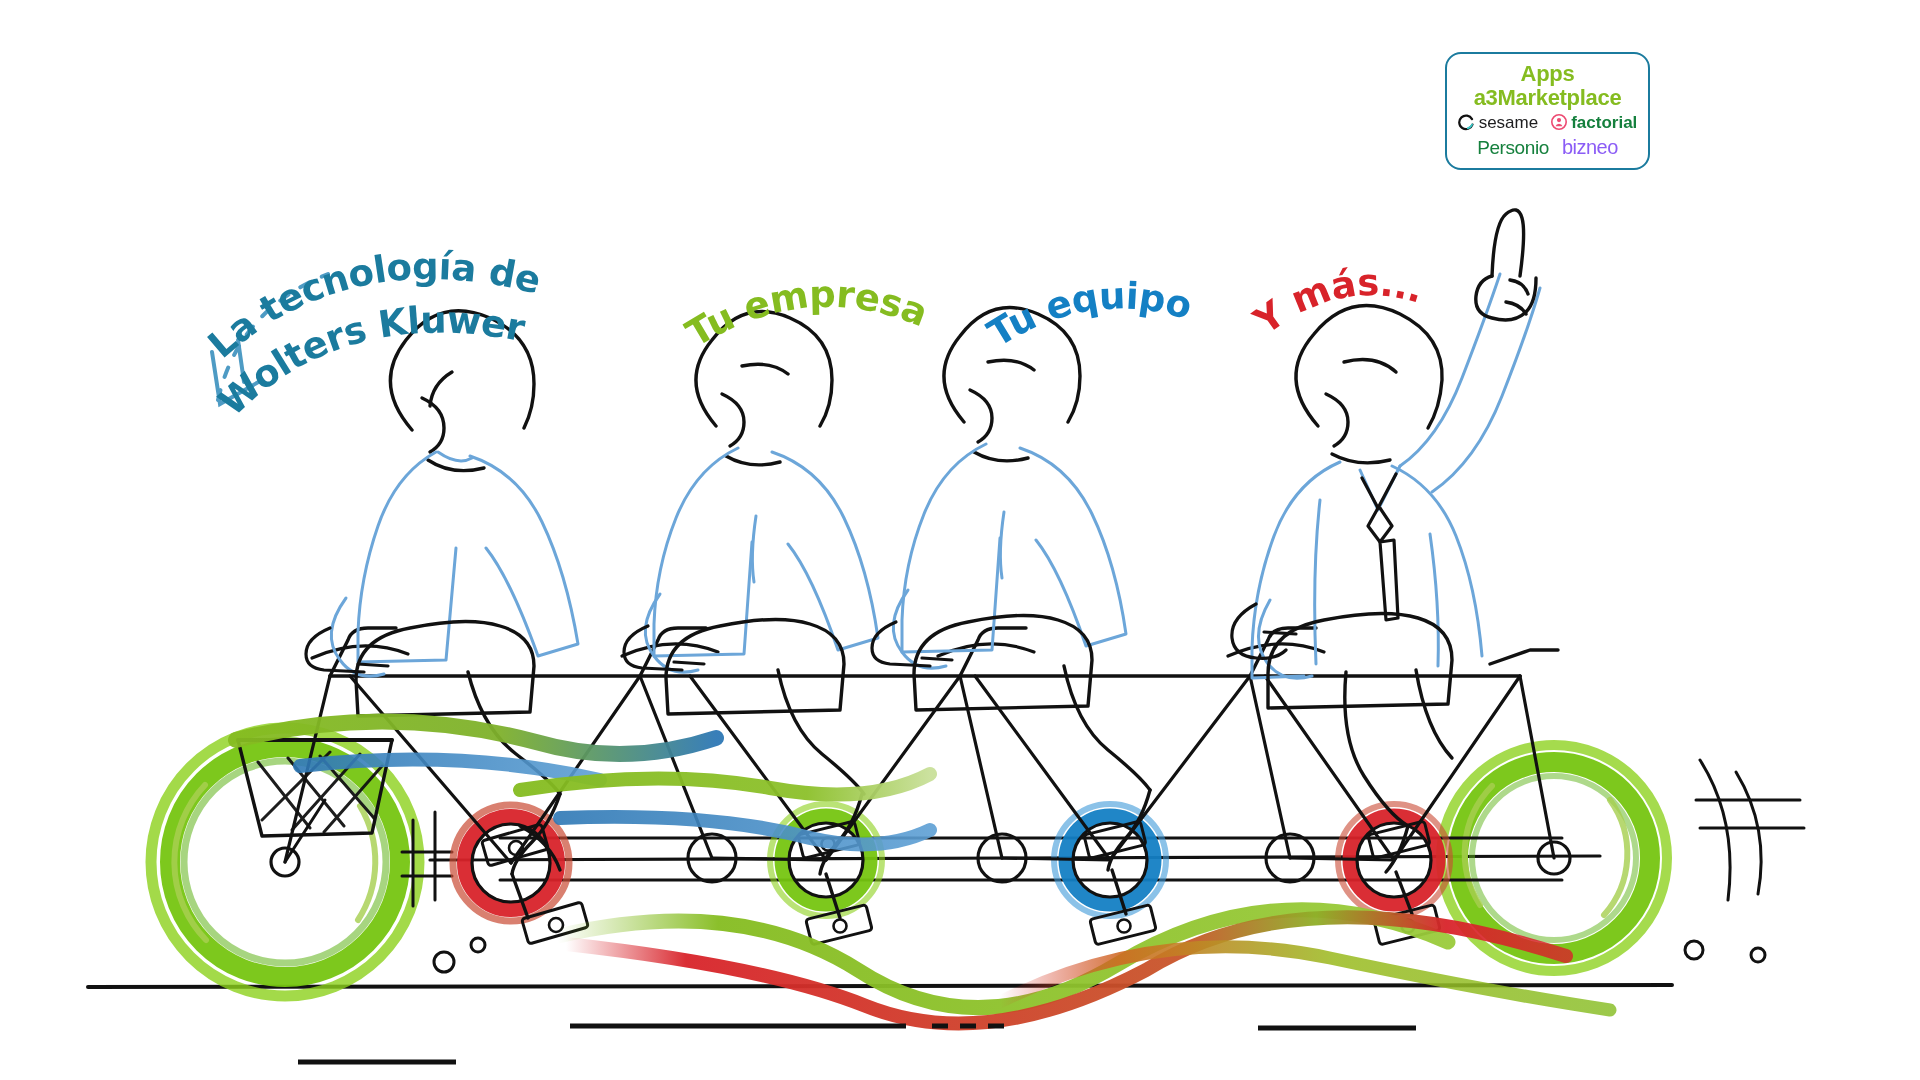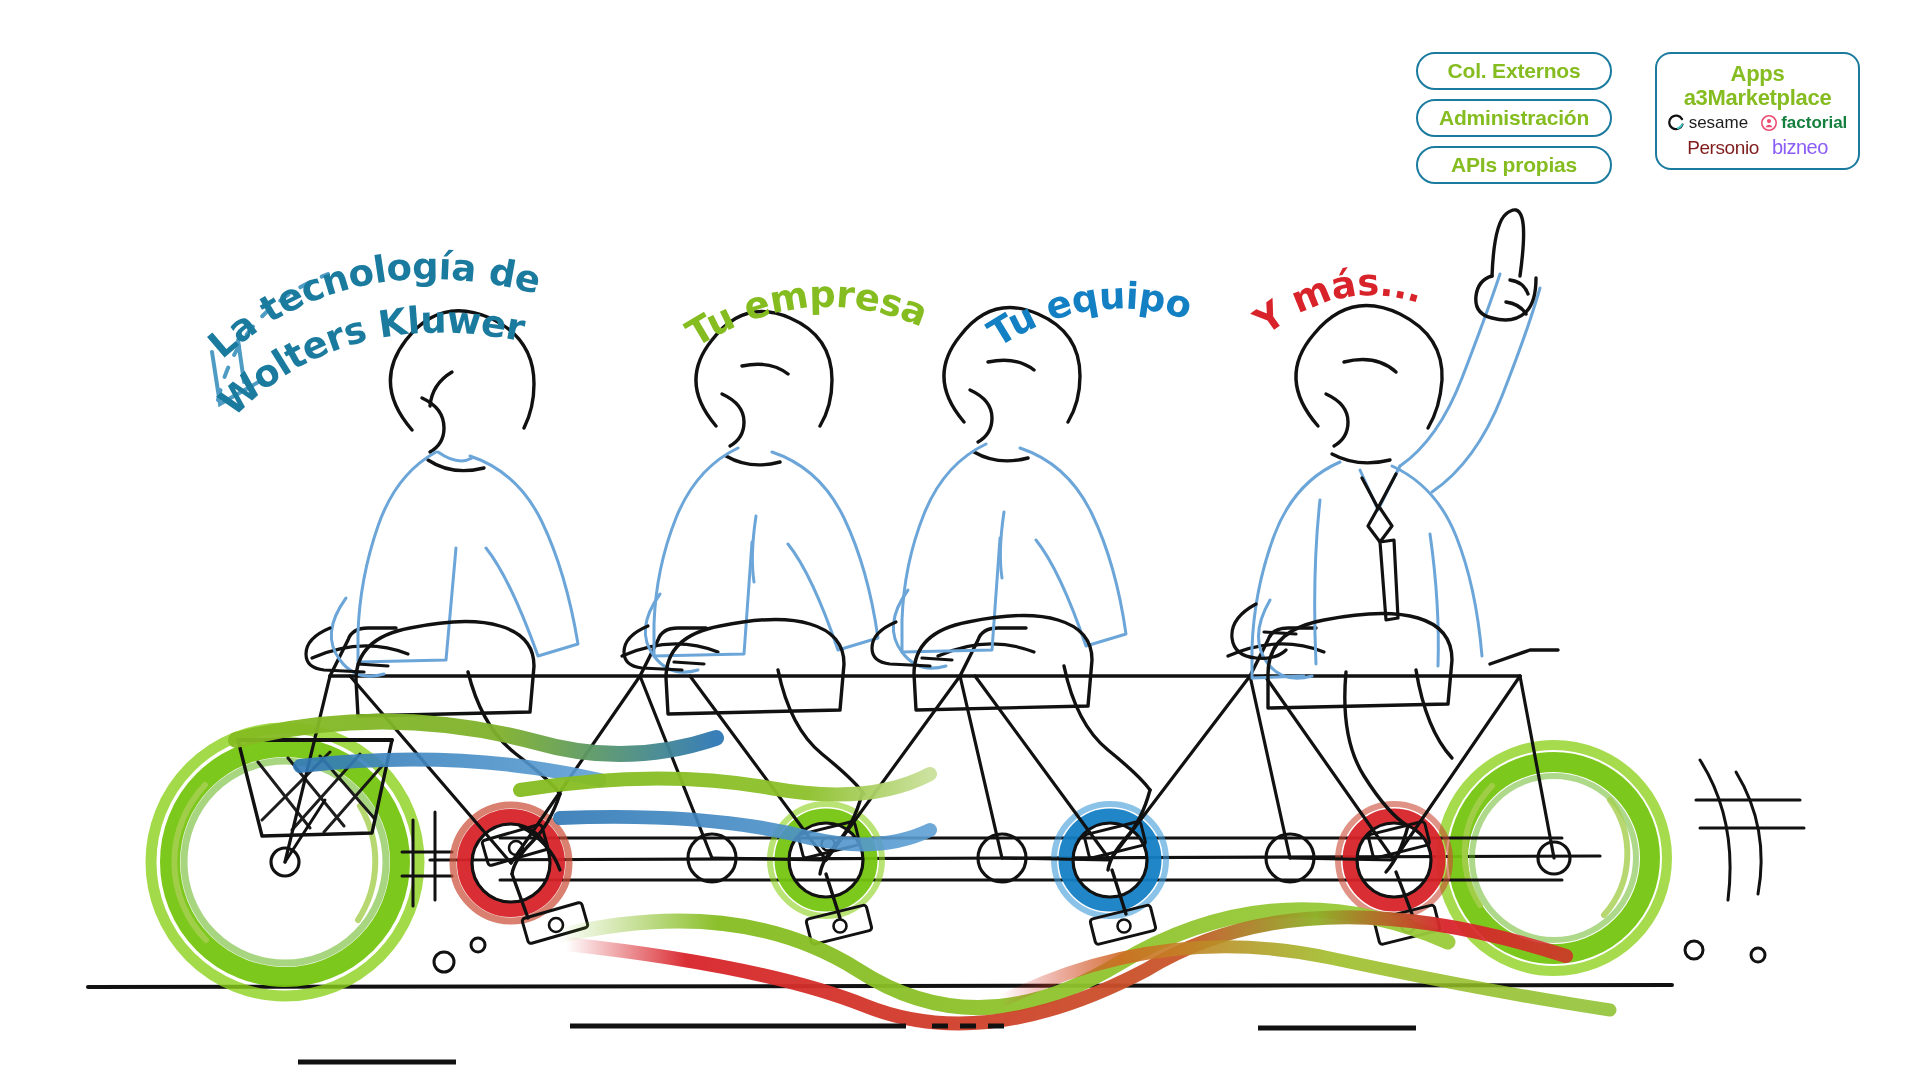--- a/index.html
+++ b/index.html
@@ -70,30 +70,30 @@
   }
   .apps-row {
     display: flex;
     align-items: center;
     justify-content: center;
     gap: 13px;
     margin-top: 5px;
   }
   .logo {
     display: flex;
-    align-items: center;
+    align-items: flex-start;
     gap: 4px;
     font-weight: bold;
     font-size: 17px;
     line-height: 1;
     white-space: nowrap;
   }
   .logo-sesame { color: #1d1d1f; font-weight: 500; }
   .logo-factorial { color: #15803d; }
-  .logo-personio { color: #7f1d1d; font-size: 19px; letter-spacing: -0.4px;}
+  .logo-personio { color: #15803d; font-size: 19px; letter-spacing: -0.4px;}
   .logo-bizneo { color: #8b5cf6; font-size: 20px; letter-spacing: -0.5px; font-weight: 500;}
 
   
   .label-svg {
     position: absolute;
     overflow: visible;
     pointer-events: none;
   }
   .label-text {
     font-family: "DejaVu Sans", sans-serif;
@@ -485,25 +485,20 @@
     <defs>
         <path id="arc5" d="M 8 54 Q 96 -16 190 34" fill="none"></path>
       </defs>
     <text class="label-text lbl-red">
       <textPath href="#arc5" startOffset="0">Y más...</textPath>
     </text>
   </svg>
 
   <div class="tag-cluster">
 
-    <div class="pill-column">
-      <div class="pill">Col. Externos</div>
-      <div class="pill">Administración</div>
-      <div class="pill">APIs propias</div>
-    </div>
 
     <div class="apps-card">
       <div class="apps-title">Apps</div>
       <div class="apps-title">a3Marketplace</div>
 
       <div class="apps-row">
         <div class="logo">
           <svg width="17" height="17" viewBox="0 0 20 20">
             <path d="M16.5 6 A8 8 0 1 0 17 12.5" fill="none" stroke="#111111" stroke-width="2.6" stroke-linecap="round"></path>
             <path d="M11.5 16.8 A7 7 0 0 0 16.6 12.4" fill="none" stroke="#38C8C8" stroke-width="2.2" stroke-linecap="round"></path>

